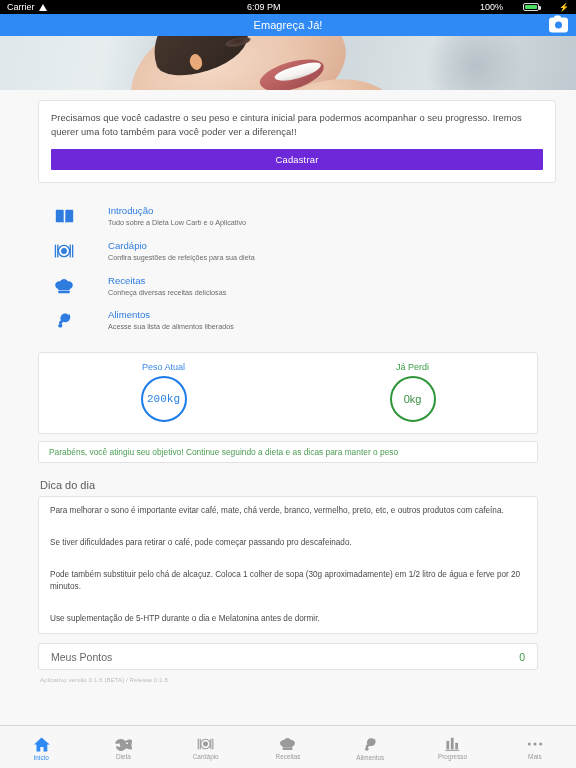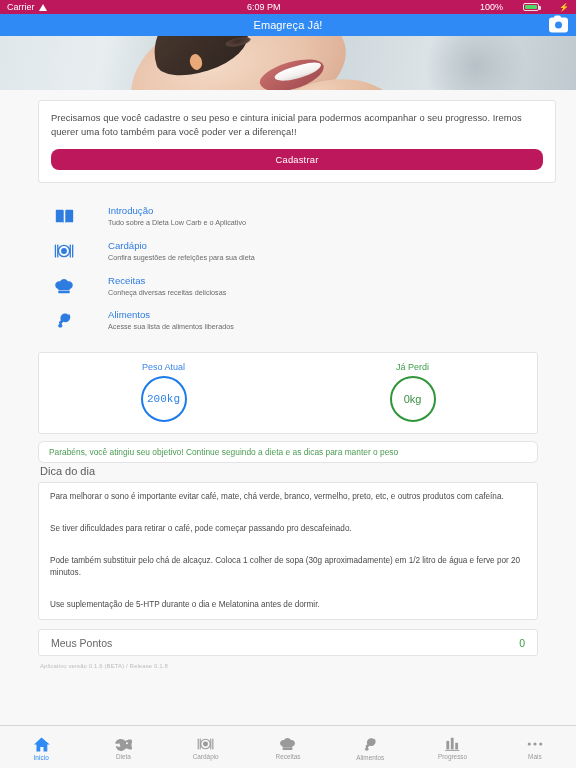--- a/index.html
+++ b/index.html
@@ -6,21 +6,21 @@
   html, body {
     width: 576px; height: 768px;
     font-family: "Liberation Sans", sans-serif;
     background: #efeff4;
     overflow: hidden;
   }
   .phone { position: relative; width: 576px; height: 768px; display: flex; flex-direction: column; }
 
   
   .statusbar {
-    height: 14px; background: #be185d; color: #ffffff;
+    height: 14px; background: #000000; color: #ffffff;
     display: flex; align-items: center; padding: 0 7px;
     font-size: 9px; flex: 0 0 auto;
   }
   .sb-left { display: flex; align-items: center; gap: 4px; }
   .sb-center { flex: 1; text-align: center; font-size: 9px; }
   .sb-right { display: flex; align-items: center; gap: 20px; }
   .wifi-icon { display: inline-block; width: 9px; height: 8px; position: relative; }
   .wifi-icon::before{
     content:""; position:absolute; left:0; top:1px; width:0; height:0;
     border-left:4.5px solid transparent; border-right:4.5px solid transparent;
@@ -107,21 +107,21 @@
   .card {
     background:#ffffff; border:1px solid #e3e3e3; border-radius:3px;
     margin: 10px 20px 0 38px;
   }
   .notice { padding: 10px 12px 12px 12px; }
   .notice p {
     font-size: 9.4px; color:#4c4c4c; line-height: 1.5; letter-spacing:.05px;
   }
   .cadastrar {
     display:block; width:100%; margin-top: 10px;
-    background:#be185d; color:#fff; border:none; border-radius:8px;
+    background:#6d28d9; color:#fff; border:none; border-radius:1px;
     height: 21px; font-size: 9.4px; font-family:inherit; cursor:pointer;
     letter-spacing:.2px;
   }
 
   
   .menu { margin: 16px 38px 0 38px; }
   .menu-item { display:flex; align-items:center; padding: 6px 0 6px 0; min-height: 29px; cursor:pointer; }
   .menu-ic { width: 52px; display:flex; justify-content:center; align-items:center; flex:0 0 52px; }
   .menu-ic svg { display:block; }
   .menu-txt { padding-left: 18px; }
@@ -139,26 +139,26 @@
   .weight-label.green { color:#3a9e48; }
   .ring {
     width: 46px; height: 46px; border-radius:50%;
     display:flex; align-items:center; justify-content:center;
     font-size: 11px;
   }
   .ring.blue { border: 2px solid #1c7bea; color:#2b82e6;font-family:Liberation Mono, monospace; }
   .ring.green { border: 2px solid #2e9639; color:#3a8f45; }
 
   .congrats {
-    margin: 7px 38px 0 38px; background:#fff; border:1px solid #e3e3e3; border-radius:6px;
+    margin: 7px 38px 0 38px; background:#fff; border:1px solid #e3e3e3; border-radius:1px;
     padding: 5px 10px; font-size: 8.4px; color:#4a9c52;
   }
 
   .section-title {
-    margin: 2px 0 5px 40px; font-size: 11px; color:#5c5c5c;
+    margin: 16px 0 5px 40px; font-size: 11px; color:#5c5c5c;
   }
   .tip {
     margin: 0 38px 0 38px; background:#fff; border:1px solid #e3e3e3; border-radius:3px;
     padding: 8px 11px 9px 11px;
   }
   .tip p { font-size: 8.2px; color:#4a4a4a; line-height:1.45; }
   .tip p + p { margin-top: 20px; }
 
   .points {
     margin: 9px 38px 0 38px; background:#fff; border:1px solid #e3e3e3; border-radius:3px;

